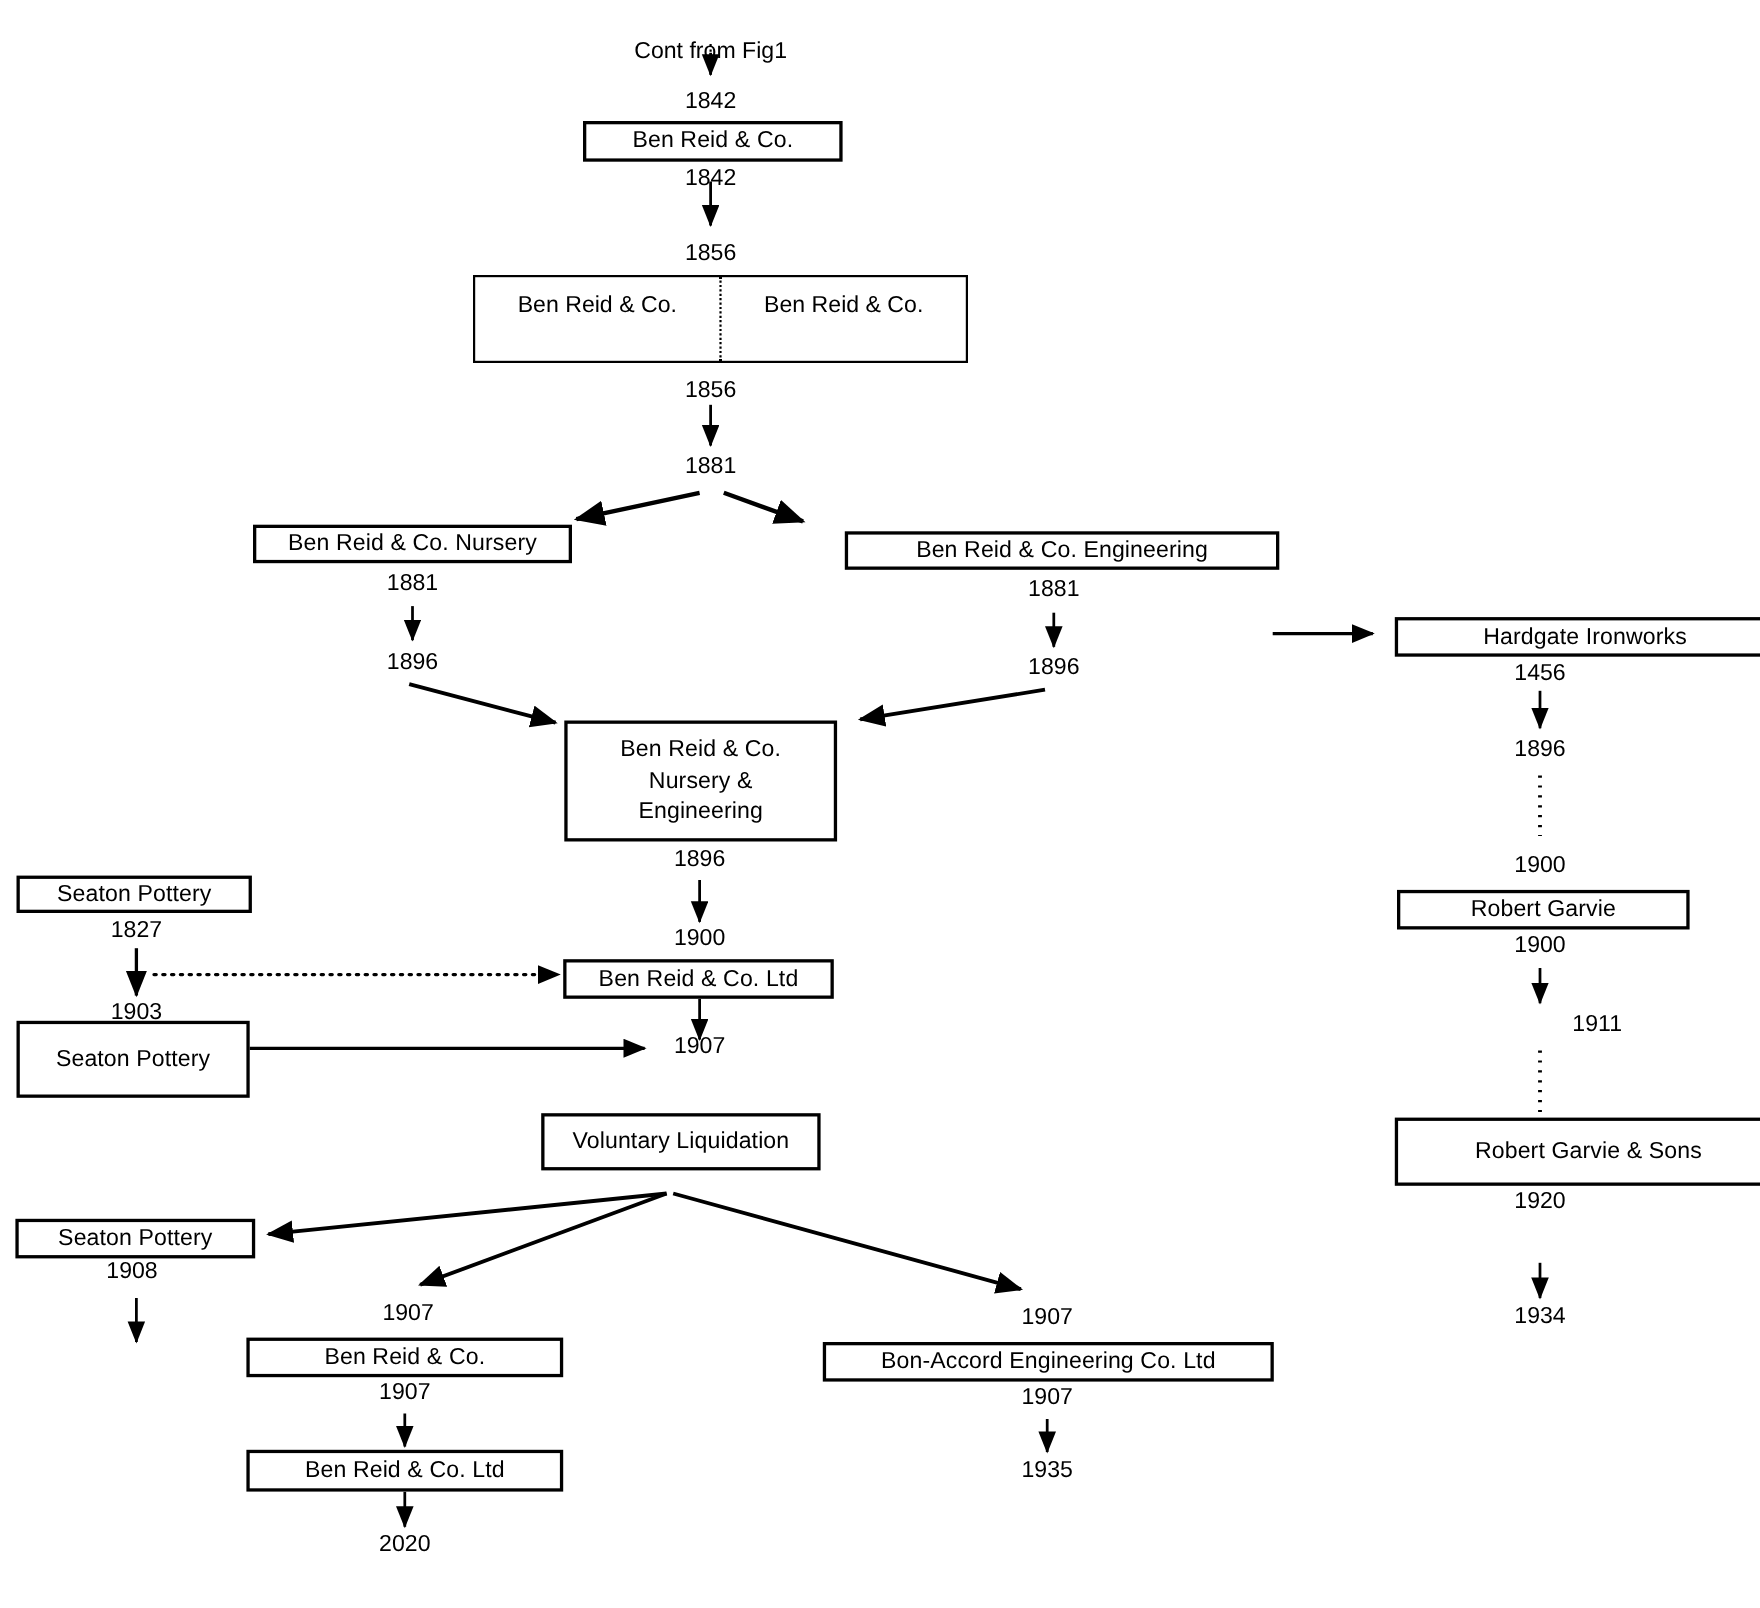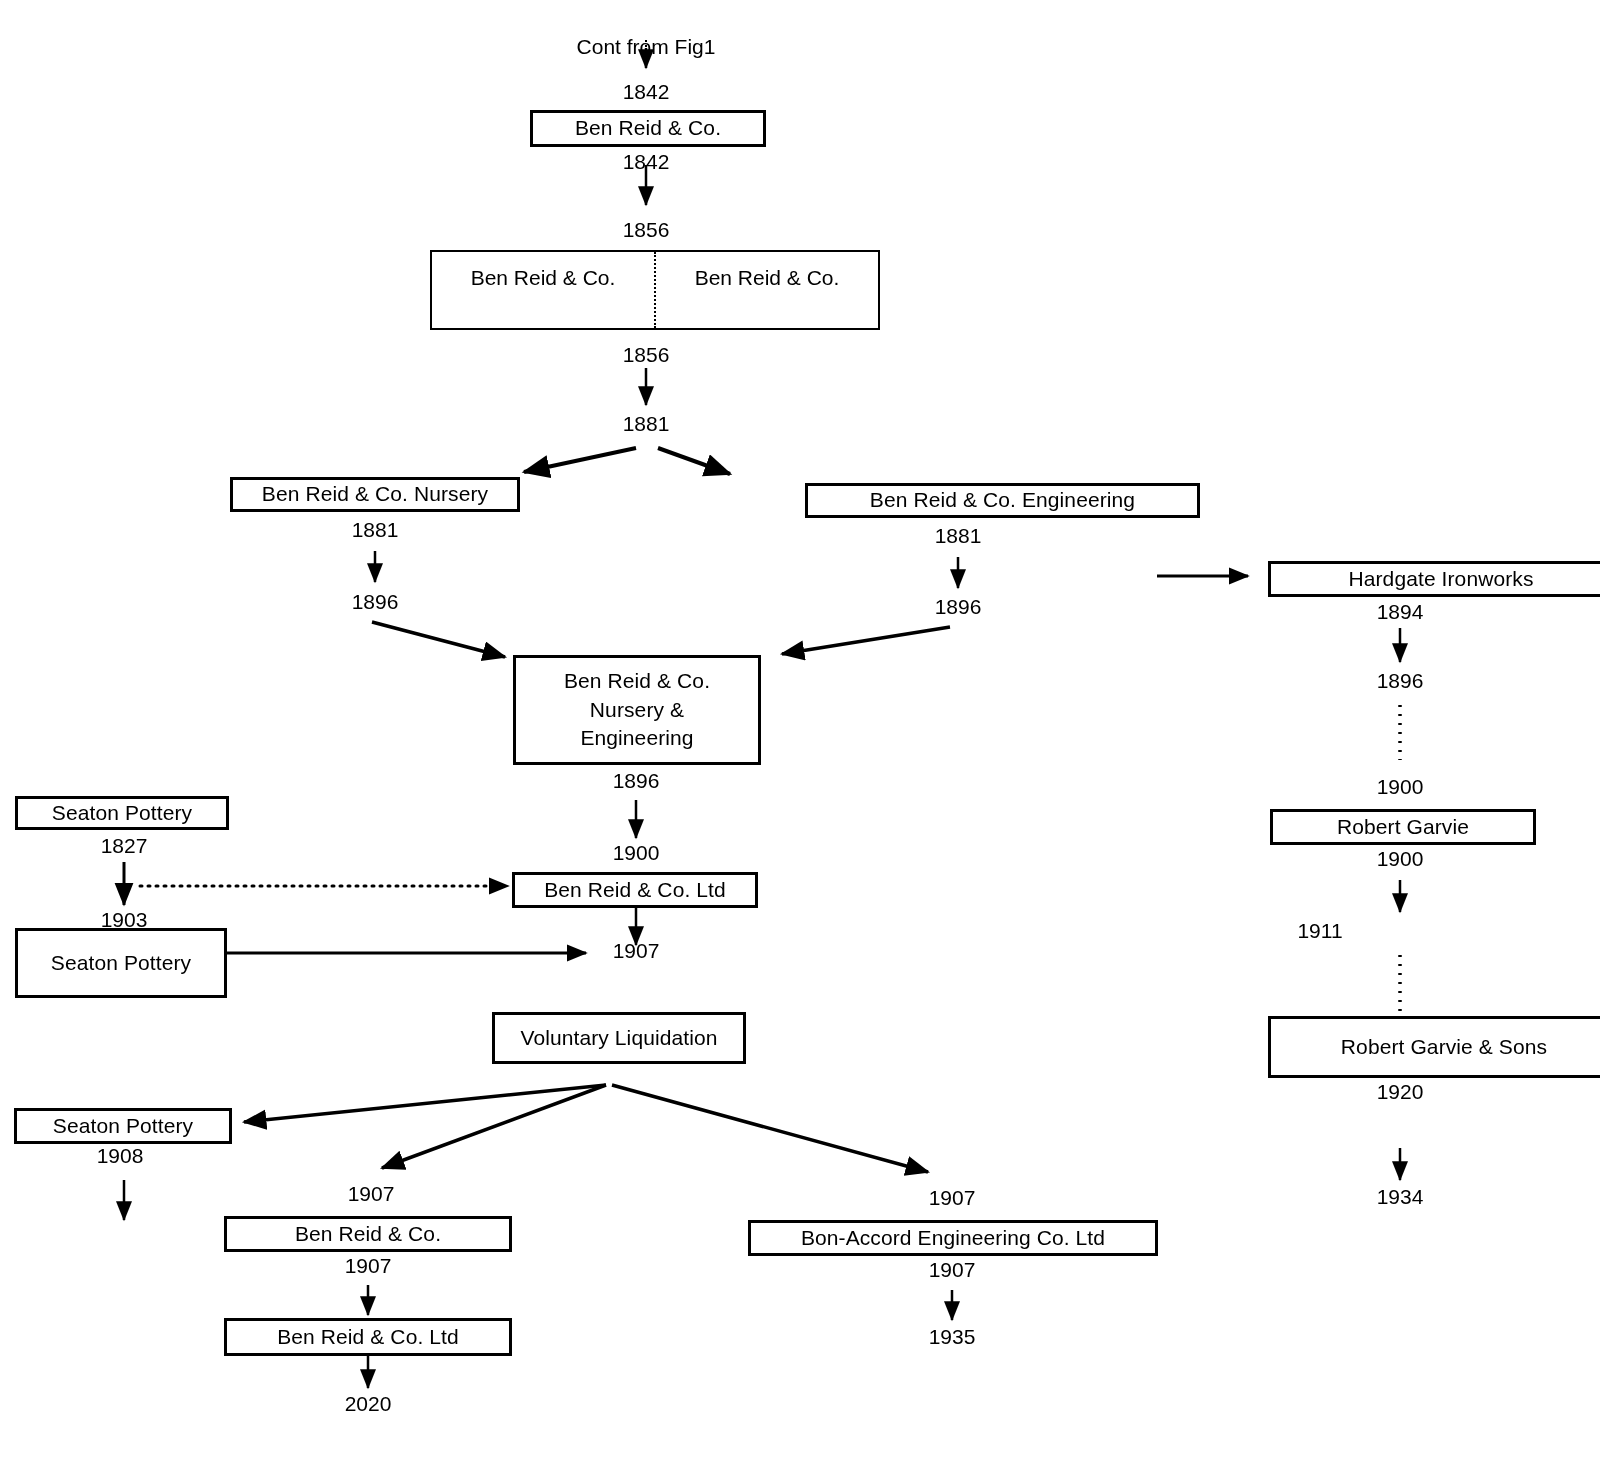--- a/index.html
+++ b/index.html
@@ -176,46 +176,46 @@
   <div class="lbl" style="left:120px; top:1144px;">1908</div>
 
   <div class="lbl" style="left:371px; top:1182px;">1907</div>
   <div class="lbl" style="left:368px; top:1254px;">1907</div>
   <div class="lbl" style="left:368px; top:1392px;">2020</div>
 
   <div class="lbl" style="left:952px; top:1186px;">1907</div>
   <div class="lbl" style="left:952px; top:1258px;">1907</div>
   <div class="lbl" style="left:952px; top:1325px;">1935</div>
 
-  <div class="lbl" style="left:1400px; top:600px;">1894</div>
+  <div class="lbl" style="left:1400px; top:600px;">1456</div>
   <div class="lbl" style="left:1400px; top:669px;">1896</div>
   <div class="lbl" style="left:1400px; top:775px;">1900</div>
   <div class="lbl" style="left:1400px; top:847px;">1900</div>
-  <div class="lbl" style="left:1320px; top:919px;">1911</div>
+  <div class="lbl" style="left:1452px; top:919px;">1911</div>
   <div class="lbl" style="left:1400px; top:1080px;">1920</div>
   <div class="lbl" style="left:1400px; top:1185px;">1934</div>
 
   <div class="node" style="left:530px; top:110px; width:236px; height:37px;">
     <span class="node-label">Ben Reid &amp; Co.</span>
   </div>
 
   <div class="split-node" style="left:430px; top:250px; width:450px; height:80px;">
     <div class="split-half left">
       <span class="node-label">Ben Reid &amp; Co.</span>
     </div>
     <div class="split-half right">
       <span class="node-label">Ben Reid &amp; Co.</span>
     </div>
   </div>
 
   <div class="node" style="left:230px; top:477px; width:290px; height:35px;">
     <span class="node-label">Ben Reid &amp; Co. Nursery</span>
   </div>
 
-  <div class="node" style="left:805px; top:483px; width:395px; height:35px;">
+  <div class="node" style="left:768px; top:483px; width:395px; height:35px;">
     <span class="node-label">Ben Reid &amp; Co. Engineering</span>
   </div>
 
   <div class="node multiline" style="left:513px; top:655px; width:248px; height:110px;">
     <span class="node-label">Ben Reid &amp; Co.</span>
     <span class="node-label">Nursery &amp;</span>
     <span class="node-label">Engineering</span>
   </div>
 
   <div class="node" style="left:512px; top:872px; width:246px; height:36px;">

